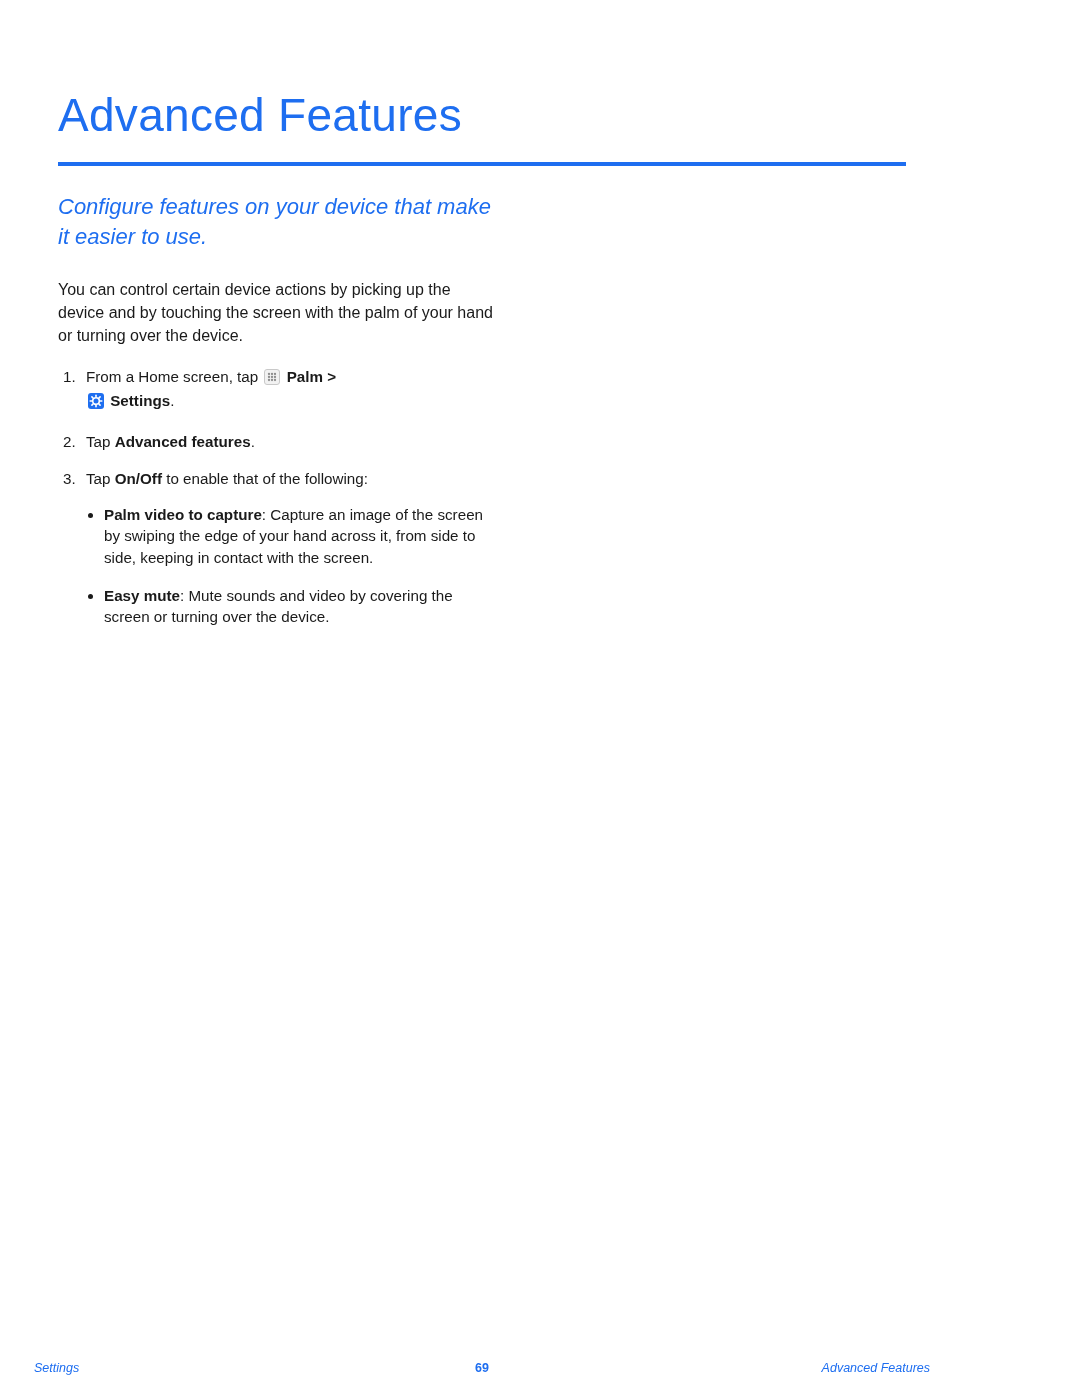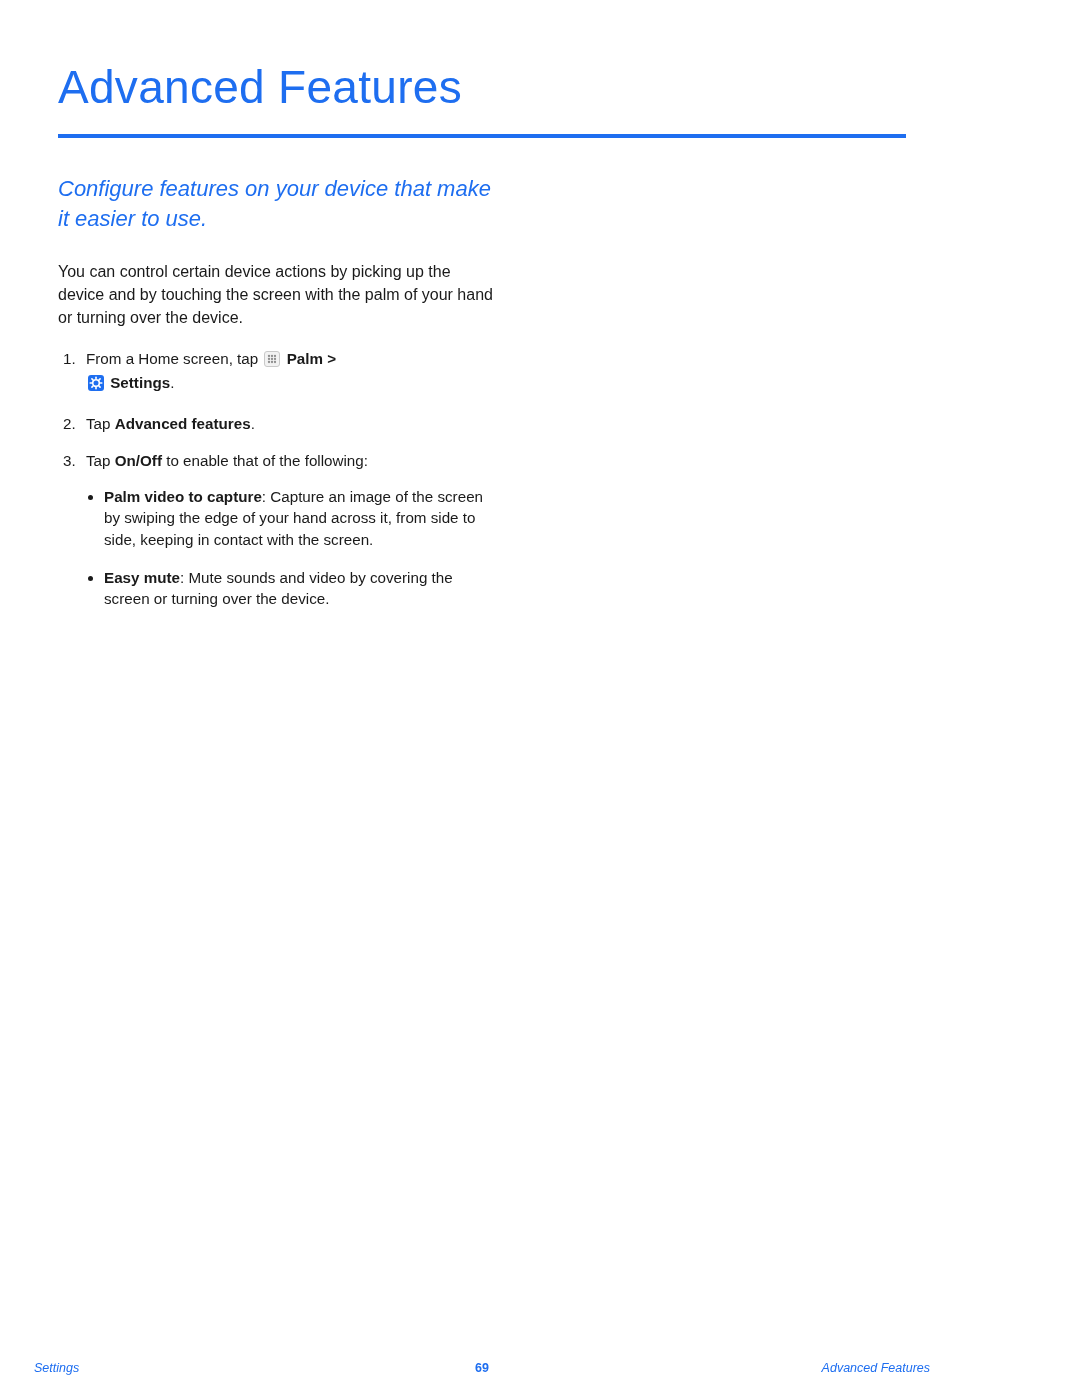--- a/index.html
+++ b/index.html
@@ -1,38 +1,38 @@
 <!DOCTYPE html>
 <html><head>
   <meta charset="utf-8">
   <style>
     * { box-sizing: border-box; margin: 0; padding: 0; }
     html, body { width: 1080px; height: 1397px; background: #fff; font-family: Arial, Helvetica, sans-serif; color: #1a1a1a; }
     .page {
       position: relative;
       width: 964px;
       height: 1397px;
-      padding: 60px 58px 0 58px;
+      padding: 88px 58px 0 58px;
     }
     .title {
       font-size: 46px;
       font-weight: 400;
       color: #1e6ef0;
       letter-spacing: 0.3px;
       padding-bottom: 16px;
     }
     .rule {
       height: 4px;
       background: #1e6ef0;
       width: 100%;
       margin-top: 4px;
     }
     .content-col {
       width: 440px;
-      margin-top: 36px;
+      margin-top: 26px;
     }
     .subtitle {
       font-style: italic;
       font-size: 22px;
       line-height: 1.35;
       color: #1e6ef0;
       font-weight: 400;
       margin-bottom: 28px;
     }
     .intro {

